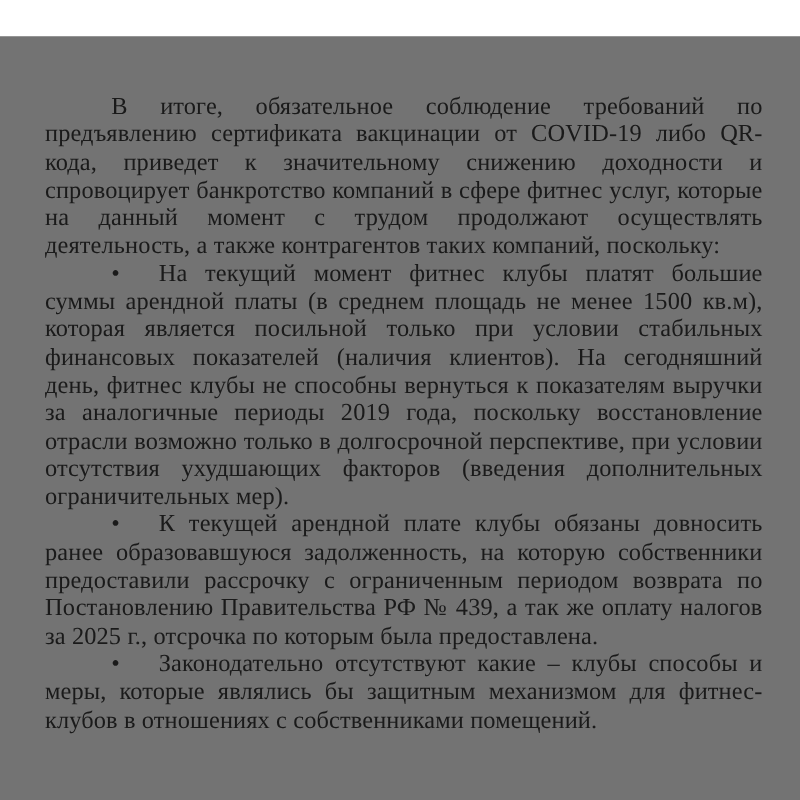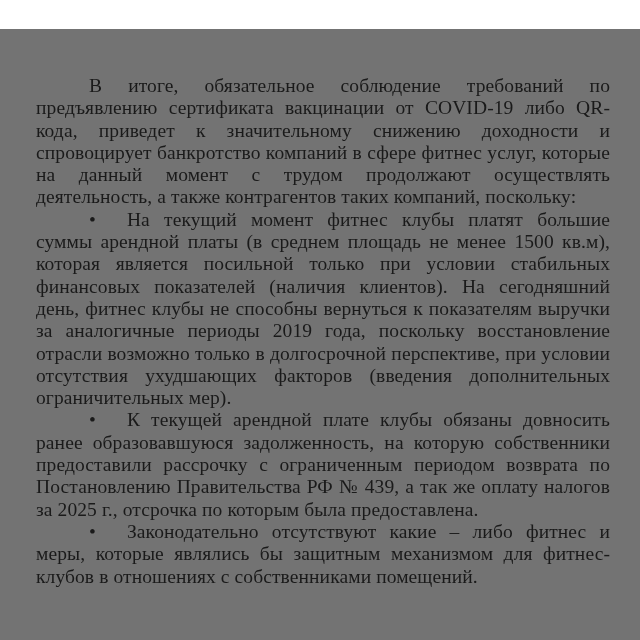--- a/index.html
+++ b/index.html
@@ -48,16 +48,16 @@
 
 <div class="page">
   <div class="text-block">
 
     <p class="para"><span>В итоге, обязательное соблюдение требований по предъявлению сертификата вакцинации от  COVID-19 либо QR-кода, приведет к значительному снижению доходности и спровоцирует банкротство компаний в сфере фитнес услуг, которые на данный момент с трудом продолжают осуществлять деятельность, а также контрагентов таких компаний, поскольку:</span></p>
 
     <p class="para"><span class="bullet-char">•</span><span class="bullet-gap"></span><span>На текущий момент фитнес клубы платят большие суммы арендной платы (в среднем площадь не менее 1500 кв.м), которая является посильной только при условии стабильных финансовых показателей (наличия клиентов). На сегодняшний день, фитнес клубы не способны вернуться к показателям выручки за аналогичные периоды 2019 года, поскольку восстановление отрасли возможно только в долгосрочной перспективе, при условии отсутствия ухудшающих факторов (введения дополнительных ограничительных мер).</span></p>
 
     <p class="para"><span class="bullet-char">•</span><span class="bullet-gap"></span><span>К текущей арендной плате клубы обязаны довносить ранее образовавшуюся задолженность, на которую собственники предоставили рассрочку с ограниченным периодом возврата по Постановлению Правительства РФ № 439, а так же оплату налогов за 2025 г., отсрочка по которым была предоставлена.</span></p>
 
-    <p class="para"><span class="bullet-char">•</span><span class="bullet-gap"></span><span>Законодательно отсутствуют какие – либо фитнес и меры, которые являлись бы защитным механизмом для фитнес-клубов в отношениях с собственниками помещений.</span></p>
+    <p class="para"><span class="bullet-char">•</span><span class="bullet-gap"></span><span>Законодательно отсутствуют какие – клубы способы и меры, которые являлись бы защитным механизмом для фитнес-клубов в отношениях с собственниками помещений.</span></p>
 
   </div>
 </div>
 
 </body></html>

